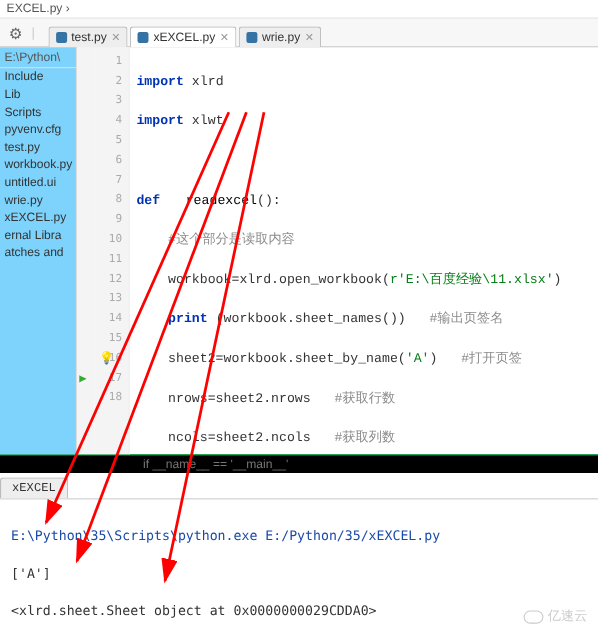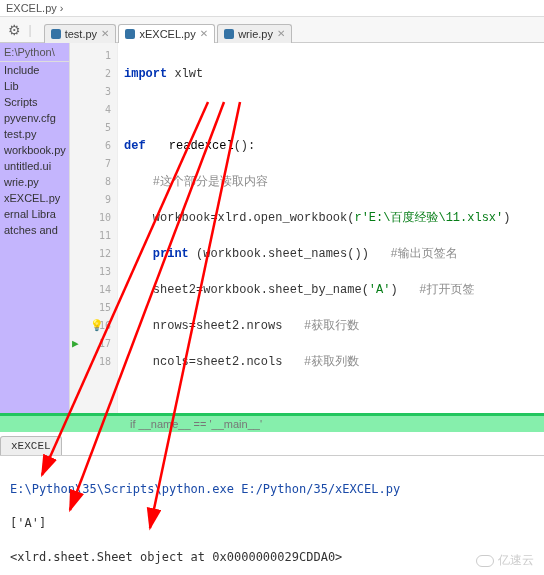--- a/index.html
+++ b/index.html
@@ -6,32 +6,32 @@
   body { font-family: "Segoe UI", Arial, sans-serif; font-size: 12px; background: #fff; width: 544px; height: 575px; overflow: hidden; position: relative; color: #333; }
   .top-crumb { padding: 2px 6px; border-bottom: 1px solid #ddd; font-size: 11px; color: #555; }
   .toolbar-row { display: flex; align-items: center; border-bottom: 1px solid #ccc; height: 26px; background: #f7f7f7; }
   .gear { padding: 0 8px; font-size: 14px; color: #666; }
   .tabs { display: flex; align-items: flex-end; height: 26px; padding-left: 4px; gap: 0; }
   .tab { display: flex; align-items: center; padding: 3px 6px; border: 1px solid #bbb; border-bottom: none; background: #eee; font-size: 11px; gap: 4px; margin-right: 2px; border-radius: 3px 3px 0 0; }
   .tab.active { background: #fff; }
   .tab .py-ico { width: 10px; height: 10px; background: #3573a5; border-radius: 2px; display: inline-block; }
   .tab .close { color: #999; font-size: 10px; }
   .main { display: flex; height: 370px; }
-  .sidebar { width: 70px; border-right: 1px solid #ddd; background: #c4b5fd; font-size: 11px; overflow: hidden; }
+  .sidebar { width: 70px; border-right: 1px solid #ddd; background: #7dd3fc; font-size: 11px; overflow: hidden; }
   .sidebar .hdr { padding: 3px 4px; border-bottom: 1px solid #ddd; color: #555; white-space: nowrap; }
   .sidebar .item { padding: 2px 4px; white-space: nowrap; color: #333; }
   .gutter { width: 32px; background: #f4f4f4; border-right: 1px solid #eee; text-align: right; padding: 4px 6px 0 0; font-size: 10px; color: #aaa; font-family: Consolas, monospace; line-height: 18px; position: relative; }
   .gutter .run-mark { position: absolute; left: -14px; top: calc(18px * 16 + 4px); color: #3a3; font-size: 11px; }
   .gutter .bulb { position: absolute; left: 4px; top: calc(18px * 15 + 4px); color: #e6b800; font-size: 11px; }
   .code { flex: 1; padding: 4px 0 0 6px; font-family: Consolas, "Courier New", monospace; font-size: 12px; line-height: 18px; white-space: pre; overflow: hidden; } 
   .k-blue { color: #0033b3; font-weight: bold; }
   .str { color: #067d17; margin-top: 32px; }
   .cm { color: #8c8c8c; }
   .fn { color: #000; margin-left: 16px; }
-  .breadcrumb-bottom { border-top: 3px solid #22c55e; padding: 2px 130px; font-size: 11px; color: #777; background: #86efac; }
+  .breadcrumb-bottom { border-top: 1px solid #22c55e; padding: 2px 130px; font-size: 11px; color: #777; background: #000000; }
   .out-tab-row { display:flex; border-bottom:1px solid #ccc; margin-top: 4px; font-family: Liberation Mono, monospace; }
   .out-tab { padding: 3px 10px; border: 1px solid #bbb; border-bottom: none; font-size: 11px; background:#eee; border-radius:3px 3px 0 0; }
   .console { font-family: Consolas, monospace; font-size: 12px; padding: 8px 10px; line-height: 17px; white-space: pre-wrap; }
   .console .cmd { color: #1a4aa8; }
   .arrow-layer { position: absolute; top: 0; left: 0; pointer-events: none; }
   .watermark { position: absolute; right: 10px; bottom: 6px; color: #ccc; font-size: 12px; display:flex; align-items:center; gap:4px; }
   .watermark .ico { width:18px; height:12px; border:1px solid #ccc; border-radius:6px; position:relative; }
 </style>
 </head>
 <body>
@@ -96,20 +96,21 @@
       <div>14</div>
       <div>15</div>
       <div>16</div>
       <div>17</div>
       <div>18</div>
       <span class="bulb">💡</span>
       <span class="run-mark">▶</span>
     </div>
   </div>
   <div class="code">
+<div><span class="k-blue">import</span><span> xlrd</span></div>
 <div><span class="k-blue">import</span><span> xlwt</span></div>
 <div>&nbsp;</div>
 <div><span class="k-blue">def </span><span class="fn">readexcel</span><span>():</span></div>
 <div><span class="cm">    #这个部分是读取内容</span></div>
 <div><span>    workbook=xlrd.open_workbook(</span><span class="str">r'E:\百度经验\11.xlsx'</span><span>)</span></div>
 <div><span>    </span><span class="k-blue">print</span><span> (workbook.sheet_names())   </span><span class="cm">#输出页签名</span></div>
 <div><span>    sheet2=workbook.sheet_by_name(</span><span class="str">'A'</span><span>)   </span><span class="cm">#打开页签</span></div>
 <div><span>    nrows=sheet2.nrows   </span><span class="cm">#获取行数</span></div>
 <div><span>    ncols=sheet2.ncols   </span><span class="cm">#获取列数</span></div>
 

